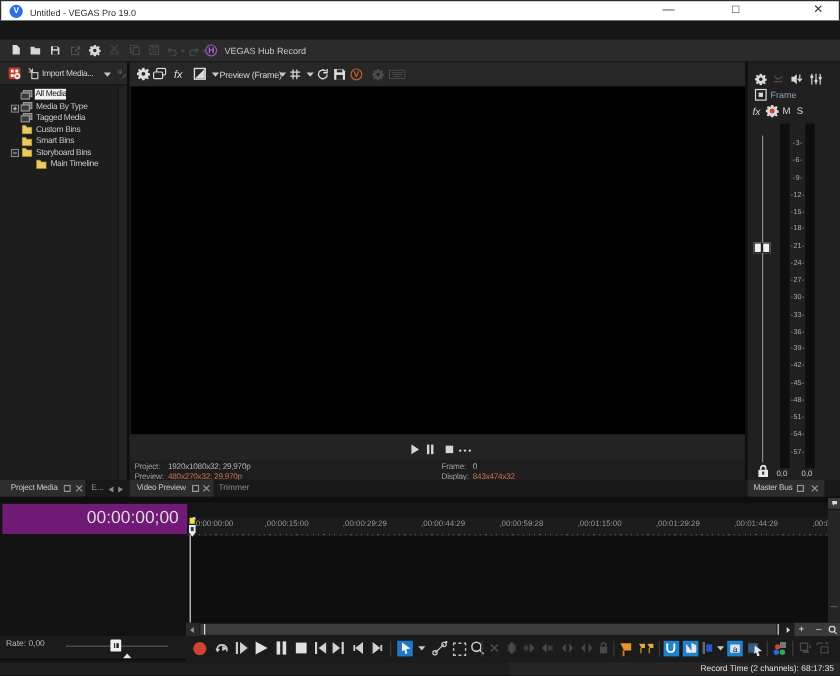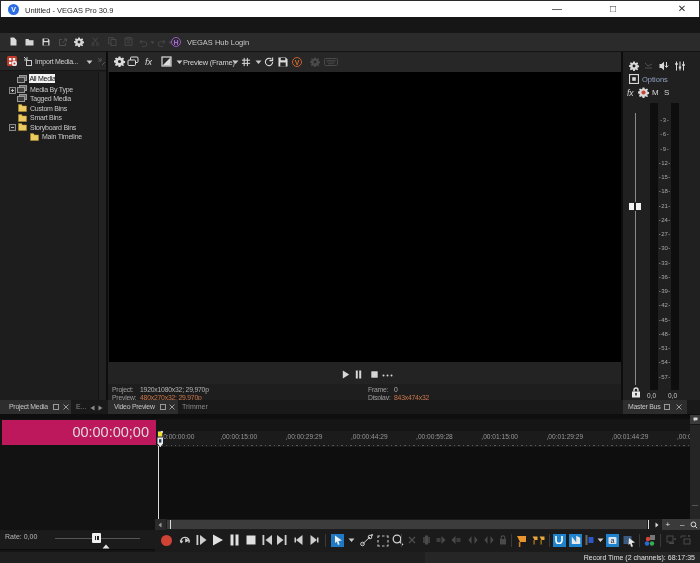--- a/index.html
+++ b/index.html
@@ -36,42 +36,42 @@
 .vdiv { top:52px; width:2px; height:362px; background:#0d0d0d; }
 
 
 #tabrow { left:0; top:400px; width:700px; height:14px; background:#191919; }
 .tab { position:absolute; top:0; height:14px; background:#2d2d2d; color:#c4c4c4; font-size:6.9px; letter-spacing:-0.25px; line-height:14px; }
 .tabdim { position:absolute; top:0; height:14px; color:#8a8a8a; font-size:7px; line-height:14px; }
 #tabgap { left:0; top:414px; width:700px; height:5px; background:#0e0e0e; }
 
 
 #timeline { left:0; top:419px; width:700px; height:144px; background:#141414; }
-#tcbox { left:2px; top:1px; width:154px; height:25px; background:#be185d;text-align:center; }
+#tcbox { left:2px; top:1px; width:154px; height:25px; background:#701a75;text-align:center; }
 #tctext { right:7px; top:4px; font-size:14.5px; color:#dcdcdc; letter-spacing:0px; }
 #trackhead { left:0; top:26px; width:156px; height:85px; background:#121212; }
 #raterow { left:0; top:111px; width:155px; height:20px; background:#1b1b1b; border-bottom:1px solid #0c0c0c; }
 #rulerarea { left:157px; top:0; width:543px; height:100px; background:#151515; }
 #playhead { left:157.5px; top:27px; width:1px; height:73px; background:#dcdcdc; }
 
 .rlab { position:absolute; top:14px; font-size:6.6px; color:#989898; white-space:nowrap; }
 #rdots { position:absolute; left:0; top:25.5px; width:533px; height:1.5px;
   background-image:repeating-linear-gradient(to right, #585858 0 1px, transparent 1px 4.5px); }
 #scrollrow { left:0; top:100px; width:700px; height:11px; }
 #transrow { left:155px; top:111px; width:545px; height:22px; background:#1b1b1b; }
 #statusrow { left:0; top:133px; width:700px; height:11px; background:#1f1f1f; }
 #recbox { right:0px; top:0px; width:275px; height:11px; background:#262626; color:#e0e0e0; font-size:7px; line-height:11px; text-align:right; padding-right:5px; }
 </style>
 </head>
 <body>
 <div id="win">
 
   <div id="titlebar" class="abs">
     <div id="vlogo" class="abs">V</div>
-    <div id="ttext" class="abs">Untitled - VEGAS Pro 30.9</div>
+    <div id="ttext" class="abs">Untitled - VEGAS Pro 19.0</div>
     <div class="winbtn abs" style="left:541px;">—</div>
     <div class="winbtn abs" style="left:597px;">□</div>
     <div class="winbtn abs" style="left:666px;">✕</div>
   </div>
 
 
   <div id="toolbar" class="abs">
     <svg class="abs" style="left:10px;top:4px;" width="7" height="9" viewBox="0 0 7 9">
         <path d="M0.5 0.5 H4 L6.5 3 V8.5 H0.5 Z" fill="#dcdcdc"></path>
       </svg>
@@ -111,21 +111,21 @@
         <path d="M0.5 0.5 L2.5 3 L4.5 0.5 Z" fill="#4a4a4a"></path>
       </svg>
     <svg class="abs" style="left:157px;top:5.5px;" width="9" height="8" viewBox="0 0 9 8">
         <path d="M6 0.8 L8 2.8 L6 4.8" fill="none" stroke="#4a4a4a" stroke-width="0.9"></path>
         <path d="M8 2.8 H3.5 A2.3 2.3 0 0 0 3.5 7.4 H6" fill="none" stroke="#4a4a4a" stroke-width="0.9"></path>
       </svg>
     <svg class="abs" style="left:167.5px;top:8px;" width="5" height="4" viewBox="0 0 5 4">
         <path d="M0.5 0.5 L2.5 3 L4.5 0.5 Z" fill="#4a4a4a"></path>
       </svg>
     <div id="hubicon" class="abs">H</div>
-    <div id="hublogin" class="abs">VEGAS Hub Login</div>
+    <div id="hublogin" class="abs">VEGAS Hub Record</div>
   </div>
 
   <div id="leftpanel" class="abs">
     <div class="abs" style="left:98px;top:20px;width:1px;height:330px;background:#131313;"></div>
     <div class="abs" style="left:99px;top:20px;width:7px;height:330px;background:#222222;"></div>
     <div id="lefttb" class="abs">
       <svg class="abs" style="left:7px;top:4px;" width="11" height="11" viewBox="0 0 11 11">
           <rect x="0" y="0" width="10" height="10" rx="1.5" fill="#c0392b"></rect>
           <rect x="2" y="2" width="2.4" height="2.4" fill="#fff"></rect>
           <rect x="5.8" y="2" width="2.4" height="2.4" fill="#fff"></rect>
@@ -279,21 +279,21 @@
     <svg class="abs" style="left:52px;top:9px;" width="10" height="10" viewBox="0 0 10 10">
         <path d="M1.5 0.5 V9.5 M5 0.5 V9.5 M8.5 0.5 V9.5" stroke="#d8d8d8" stroke-width="1"></path>
         <rect x="0.3" y="2" width="2.4" height="2" fill="#d8d8d8"></rect>
         <rect x="3.8" y="5.5" width="2.4" height="2" fill="#d8d8d8"></rect>
         <rect x="7.3" y="3" width="2.4" height="2" fill="#d8d8d8"></rect>
       </svg>
     <svg class="abs" style="left:6px;top:22px;" width="10" height="10" viewBox="0 0 10 10">
         <rect x="0.5" y="0.5" width="9" height="9" fill="none" stroke="#d8d8d8" stroke-width="1.2"></rect>
         <rect x="3.2" y="3.2" width="3.6" height="3.6" fill="#d8d8d8"></rect>
       </svg>
-    <div class="abs" style="left:19px;top:23px;font-size:7.5px;color:#90a0c0;">Options</div>
+    <div class="abs" style="left:19px;top:23px;font-size:7.5px;color:#90a0c0;">Frame</div>
     <div class="abs" style="left:4px;top:36px;font-size:8.5px;font-style:italic;color:#d8d8d8;">fx</div>
     <svg class="abs" style="left:15px;top:35px;" width="11" height="11" viewBox="0 0 24 24">
         <path fill="#d8d8d8" d="M12 8.5A3.5 3.5 0 1 0 12 15.5 3.5 3.5 0 1 0 12 8.5zM10 1h4l.6 3 2 .9L19.5 3 22 5.5l-1.9 2.9.9 2 3 .6v4l-3 .6-.9 2 1.9 2.9L19.5 22l-2.9-1.9-2 .9-.6 3h-4l-.6-3-2-.9L4.5 22 2 19.5l1.9-2.9-.9-2-3-.6v-4l3-.6.9-2L2 5.5 4.5 3l2.9 1.9 2-.9z"></path>
         <circle cx="12" cy="12" r="4.5" fill="#cc4433"></circle>
       </svg>
     <div class="abs" style="left:29px;top:36px;font-size:8px;color:#d8d8d8;">M</div>
     <div class="abs" style="left:41px;top:36px;font-size:8px;color:#d8d8d8;">S</div>
 
     <div class="abs" style="left:12px;top:61px;width:1px;height:272px;background:#8a8a8a;"></div>
     <div class="abs" style="left:5px;top:150px;width:7px;height:9px;background:#f0f0f0;border:1px solid #222;"></div>

